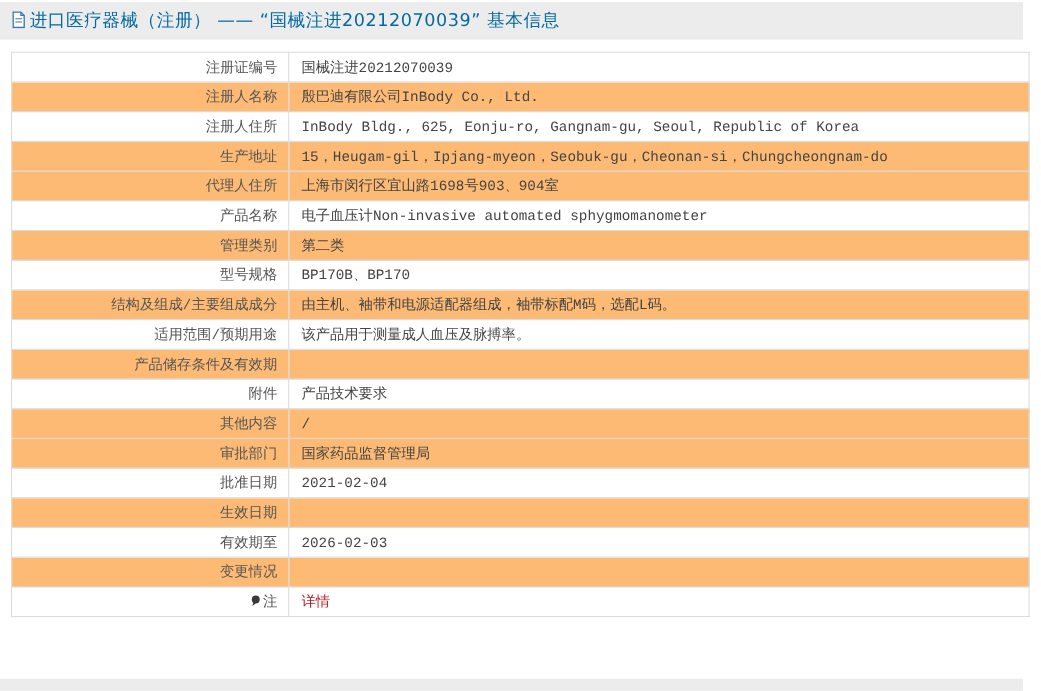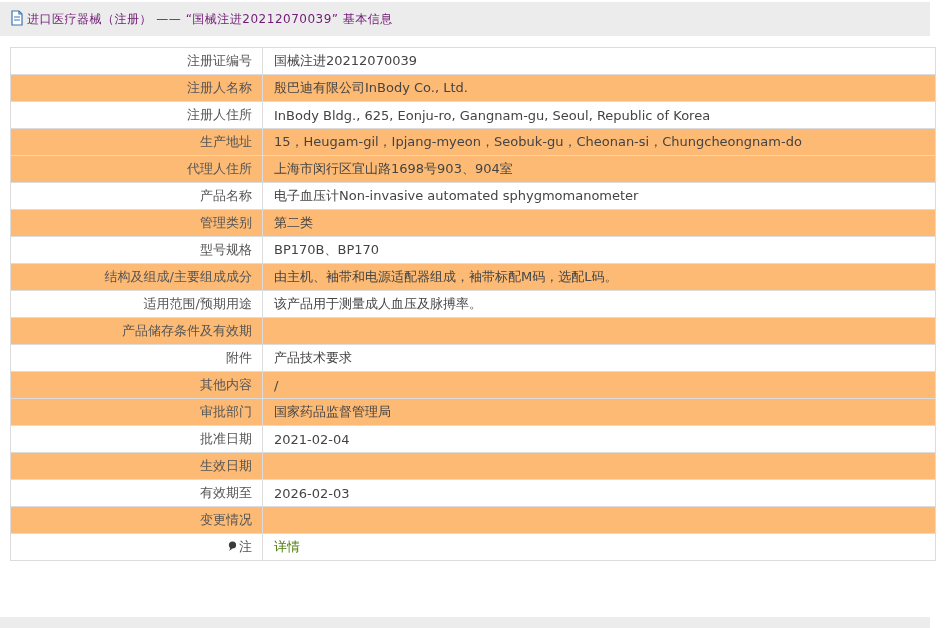--- a/index.html
+++ b/index.html
@@ -15,32 +15,33 @@
   
   .header-bar {
     position: absolute; top: 2px; left: 0;
     width: 930px; height: 34px;
     background: #ececec;
     display: flex; align-items: center;
     padding-left: 10px;
   }
   .doc-icon { flex: 0 0 auto; margin-right: 3px; margin-top: 1px; }
   .page-title {
-    color: #701a75; font-size: 12px; letter-spacing: 0.5px;
+    color: #0369a1; font-size: 16px; letter-spacing: 0.5px;
     white-space: nowrap;
   }
 
   
   table.info-table {
     position: absolute; top: 47px; left: 10px;
     width: 926px;
     border-collapse: collapse;
     font-size: 13px;
     color: #444;
     border: 1px solid #c5c5c5;
+    font-family: Liberation Mono, monospace;
   }
   .info-table td {
     border: 1px solid #dcdcdc;
     height: 27px;
     padding: 0;
     vertical-align: middle;
   }
   .info-table td.label-cell {
     width: 252px;
     text-align: right;
@@ -49,21 +50,21 @@
     white-space: nowrap;
   }
   .info-table td.value-cell {
     text-align: left;
     padding-left: 11px;
     margin-top: 36px;
   }
   tr.row-white { background: #ffffff; }
   tr.row-gray  { background: #fdba74; }
 
-  a.link { color: #4d7c0f; text-decoration: none; cursor: pointer; }
+  a.link { color: #b91c1c; text-decoration: none; cursor: pointer; }
 
   .note-icon { display: none; vertical-align: -1px; margin-right: 2px; }
 
   
   .footer-bar {
     position: absolute; bottom: 0; left: 0;
     width: 930px; height: 11px;
     background: #ececec;
   }
 </style>

